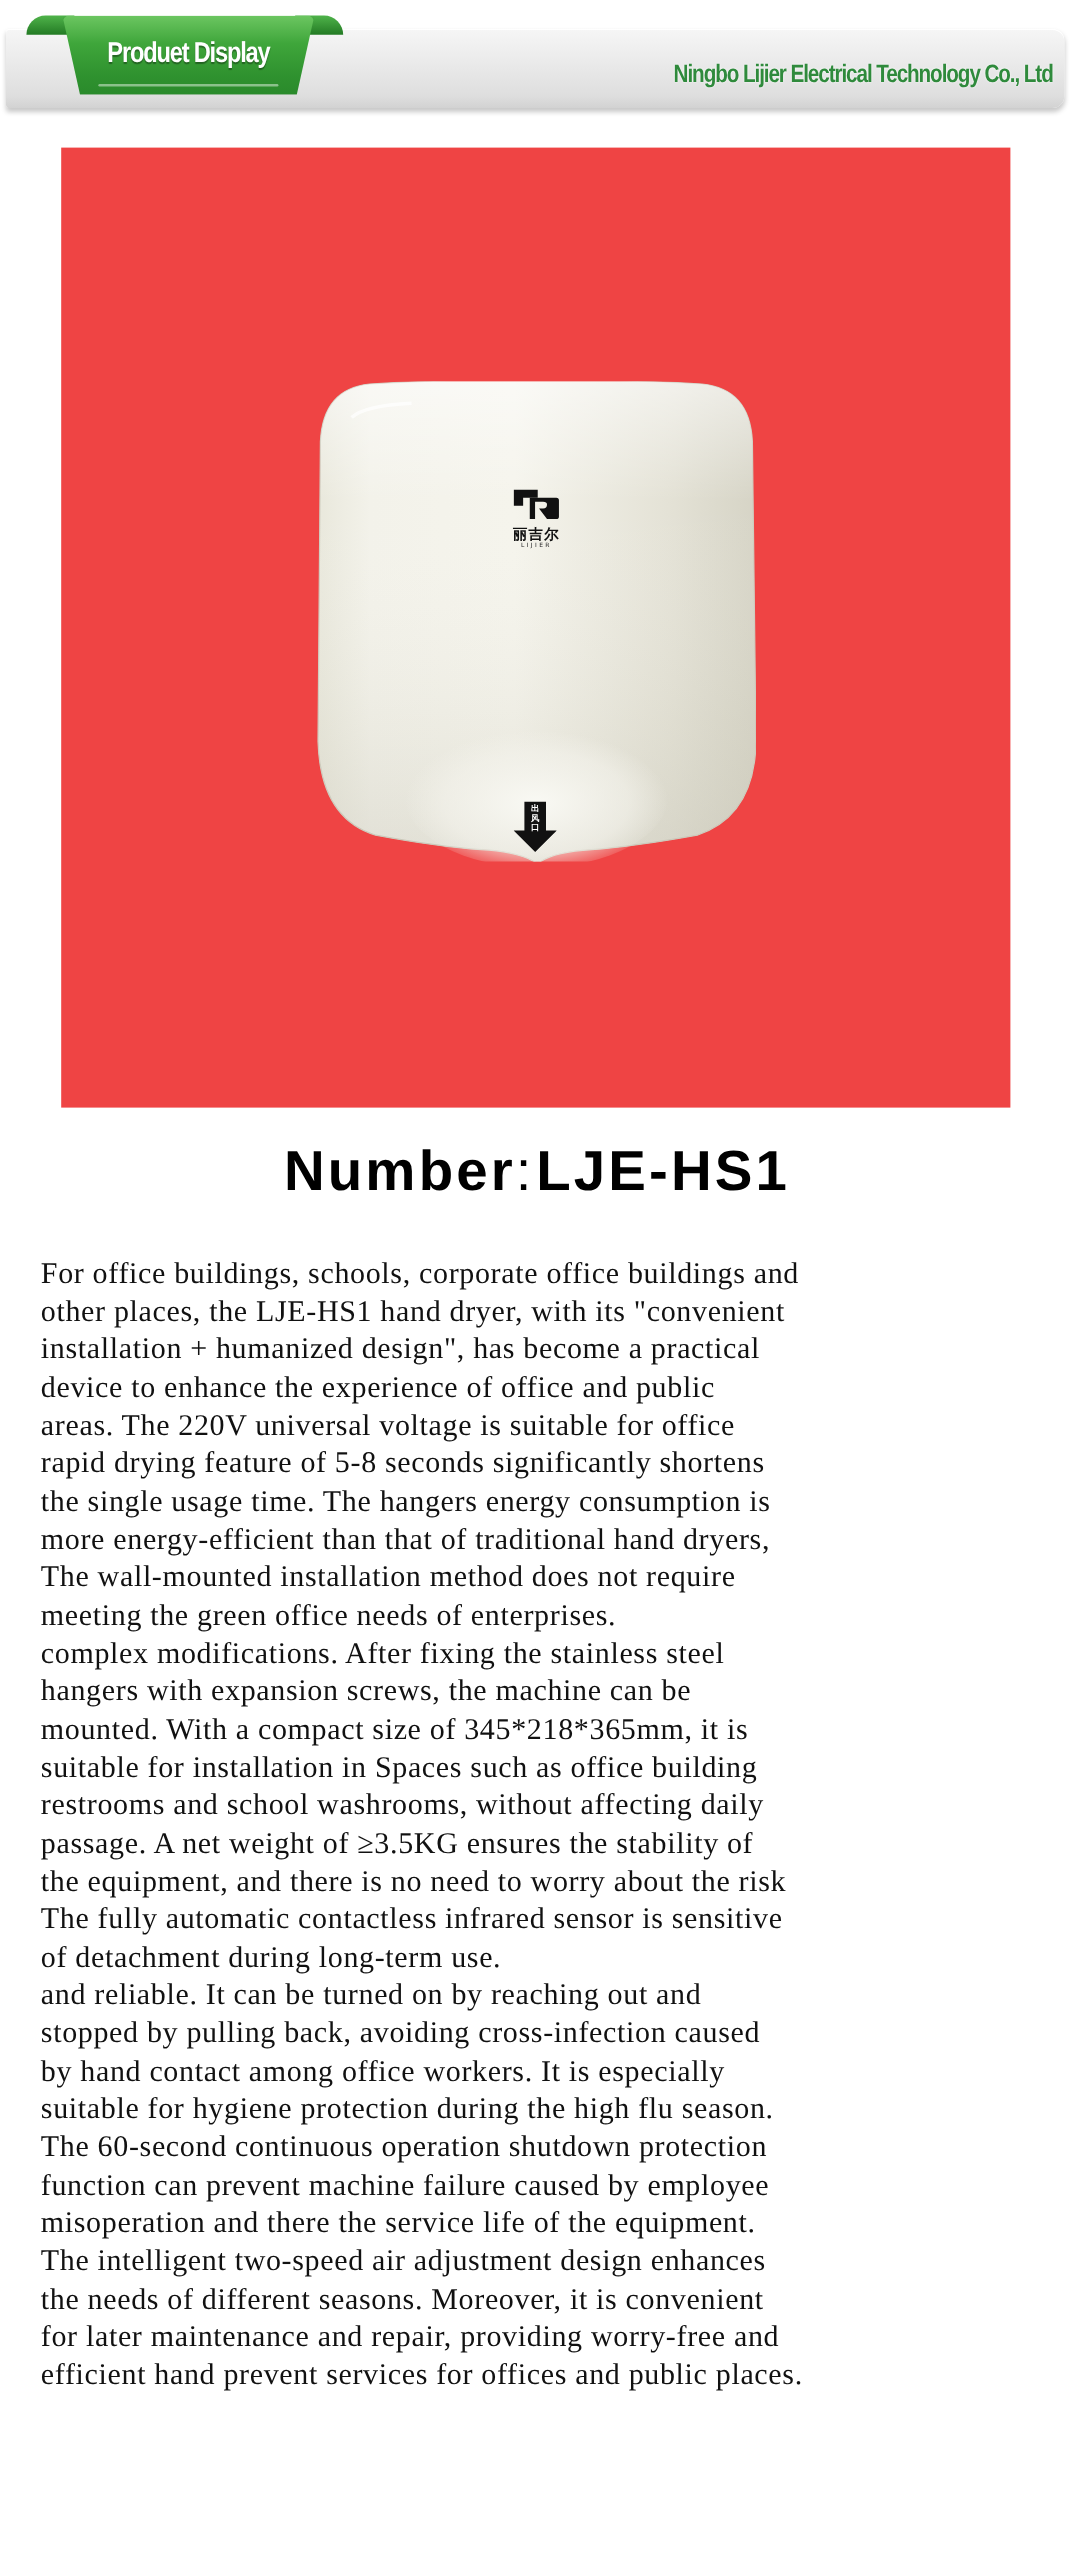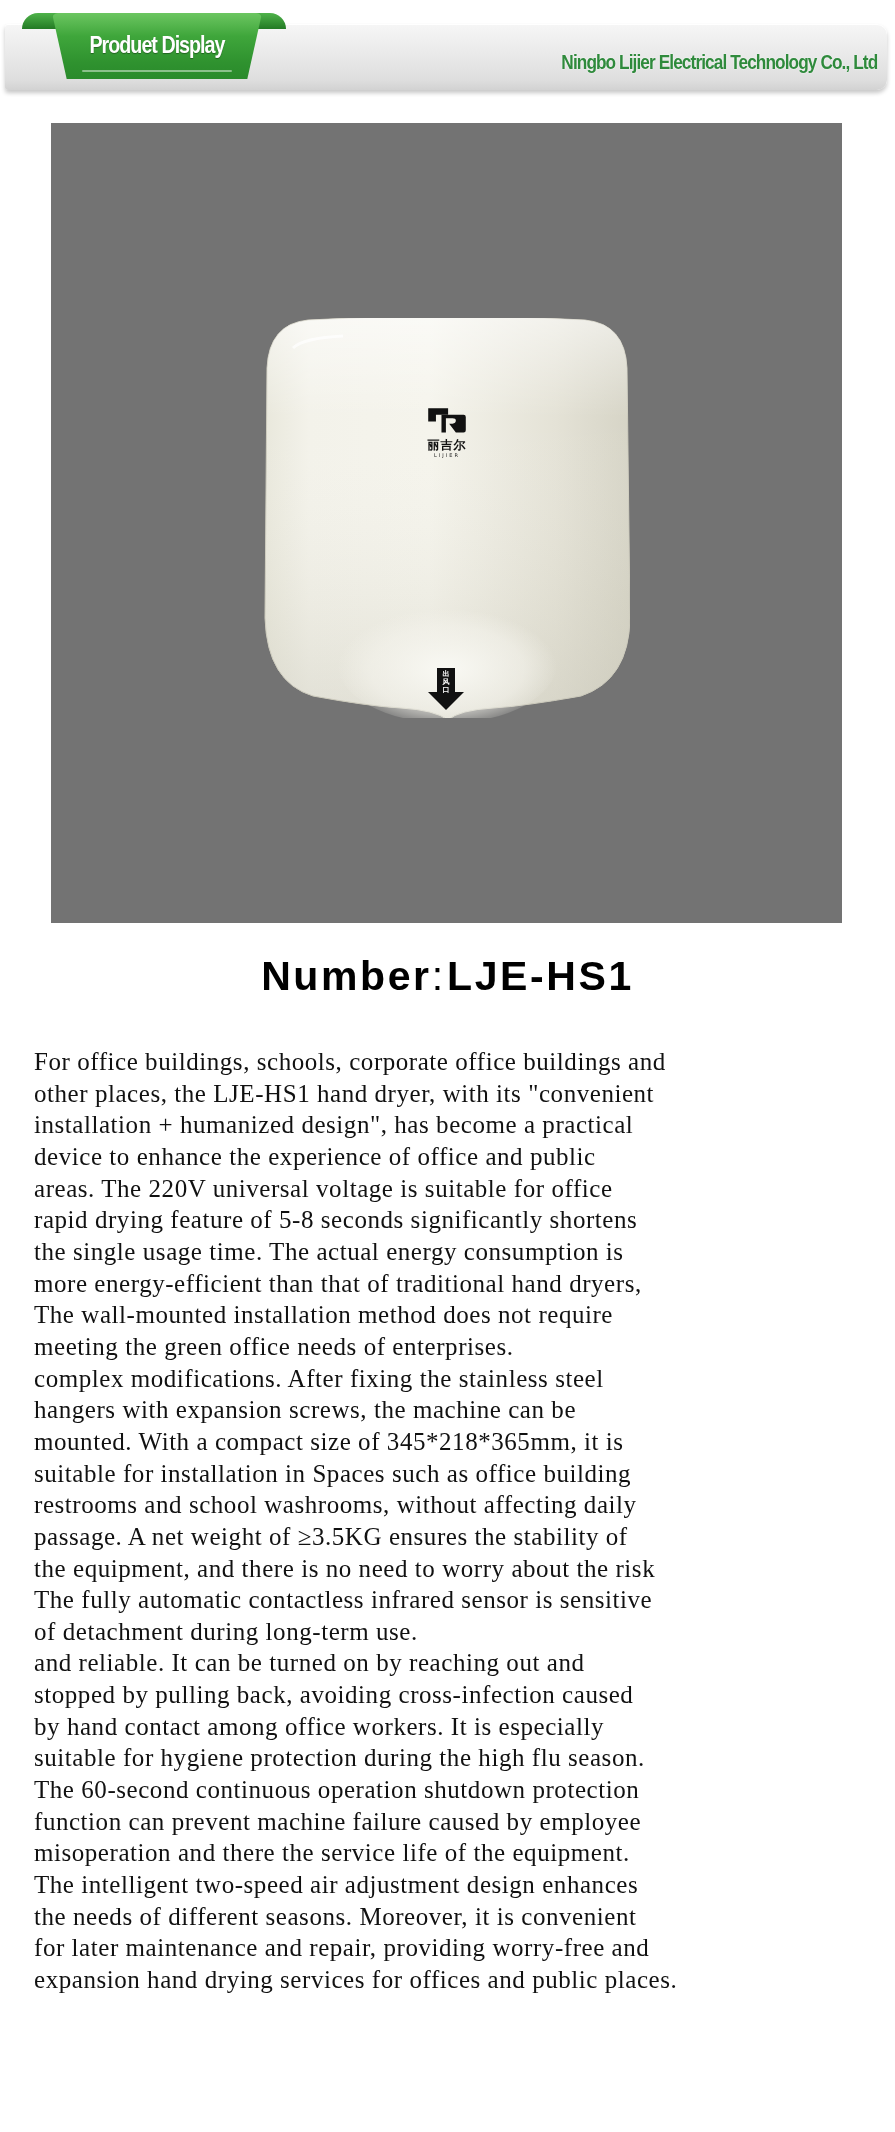--- a/index.html
+++ b/index.html
@@ -69,21 +69,21 @@
     transform: scaleX(0.82);
     transform-origin: right center;
     text-shadow: 0 0 2px #ffffff;
     white-space: nowrap;
   }
   
   .product-panel {
     position: absolute;
     left: 51px; top: 123px;
     width: 791px; height: 800px;
-    background: #737373;
+    background: #ef4444;
   }
   .dryer {
     position: absolute;
     left: 212px; top: 195px;
     width: 367px; height: 400px;
   }
   .dryer svg { width: 100%; height: 100%; display: block; }
   .dryer-logo {
     position: absolute;
     left: 163px; top: 88px;
@@ -129,21 +129,21 @@
     font-weight: bold;
   }
   
   .model-number {
     position: absolute;
     left: 0; top: 948px;
     width: 895px;
     text-align: center;
     font-family: "Liberation Sans", sans-serif;
     font-weight: bold;
-    font-size: 41px;
+    font-size: 47px;
     line-height: 56px;
     color: #000000;
     letter-spacing: 2.6px;
     white-space: nowrap;
   }
   .model-number .sep { font-weight: normal; letter-spacing: 4px; }
   
   .description {
     position: absolute;
     left: 34px; top: 1046px;
@@ -219,21 +219,21 @@
 
 <div class="model-number"><span>Number</span><span class="sep">:</span><span>LJE-HS1</span></div>
 
 <div class="description">
   <span class="line">For office buildings, schools, corporate office buildings and</span>
   <span class="line">other places, the LJE-HS1 hand dryer, with its "convenient</span>
   <span class="line">installation + humanized design", has become a practical</span>
   <span class="line">device to enhance the experience of office and public</span>
   <span class="line">areas. The 220V universal voltage is suitable for office</span>
   <span class="line">rapid drying feature of 5-8 seconds significantly shortens</span>
-  <span class="line">the single usage time. The actual energy consumption is</span>
+  <span class="line">the single usage time. The hangers energy consumption is</span>
   <span class="line">more energy-efficient than that of traditional hand dryers,</span>
   <span class="line">The wall-mounted installation method does not require</span>
   <span class="line">meeting the green office needs of enterprises.</span>
   <span class="line">complex modifications. After fixing the stainless steel</span>
   <span class="line">hangers with expansion screws, the machine can be</span>
   <span class="line">mounted. With a compact size of 345*218*365mm, it is</span>
   <span class="line">suitable for installation in Spaces such as office building</span>
   <span class="line">restrooms and school washrooms, without affecting daily</span>
   <span class="line">passage. A net weight of ≥3.5KG ensures the stability of</span>
   <span class="line">the equipment, and there is no need to worry about the risk</span>
@@ -242,14 +242,14 @@
   <span class="line">and reliable. It can be turned on by reaching out and</span>
   <span class="line">stopped by pulling back, avoiding cross-infection caused</span>
   <span class="line">by hand contact among office workers. It is especially</span>
   <span class="line">suitable for hygiene protection during the high flu season.</span>
   <span class="line">The 60-second continuous operation shutdown protection</span>
   <span class="line">function can prevent machine failure caused by employee</span>
   <span class="line">misoperation and there the service life of the equipment.</span>
   <span class="line">The intelligent two-speed air adjustment design enhances</span>
   <span class="line">the needs of different seasons. Moreover, it is convenient</span>
   <span class="line">for later maintenance and repair, providing worry-free and</span>
-  <span class="line">expansion hand drying services for offices and public places.</span>
+  <span class="line">efficient hand prevent services for offices and public places.</span>
 </div>
 
 </body></html>

